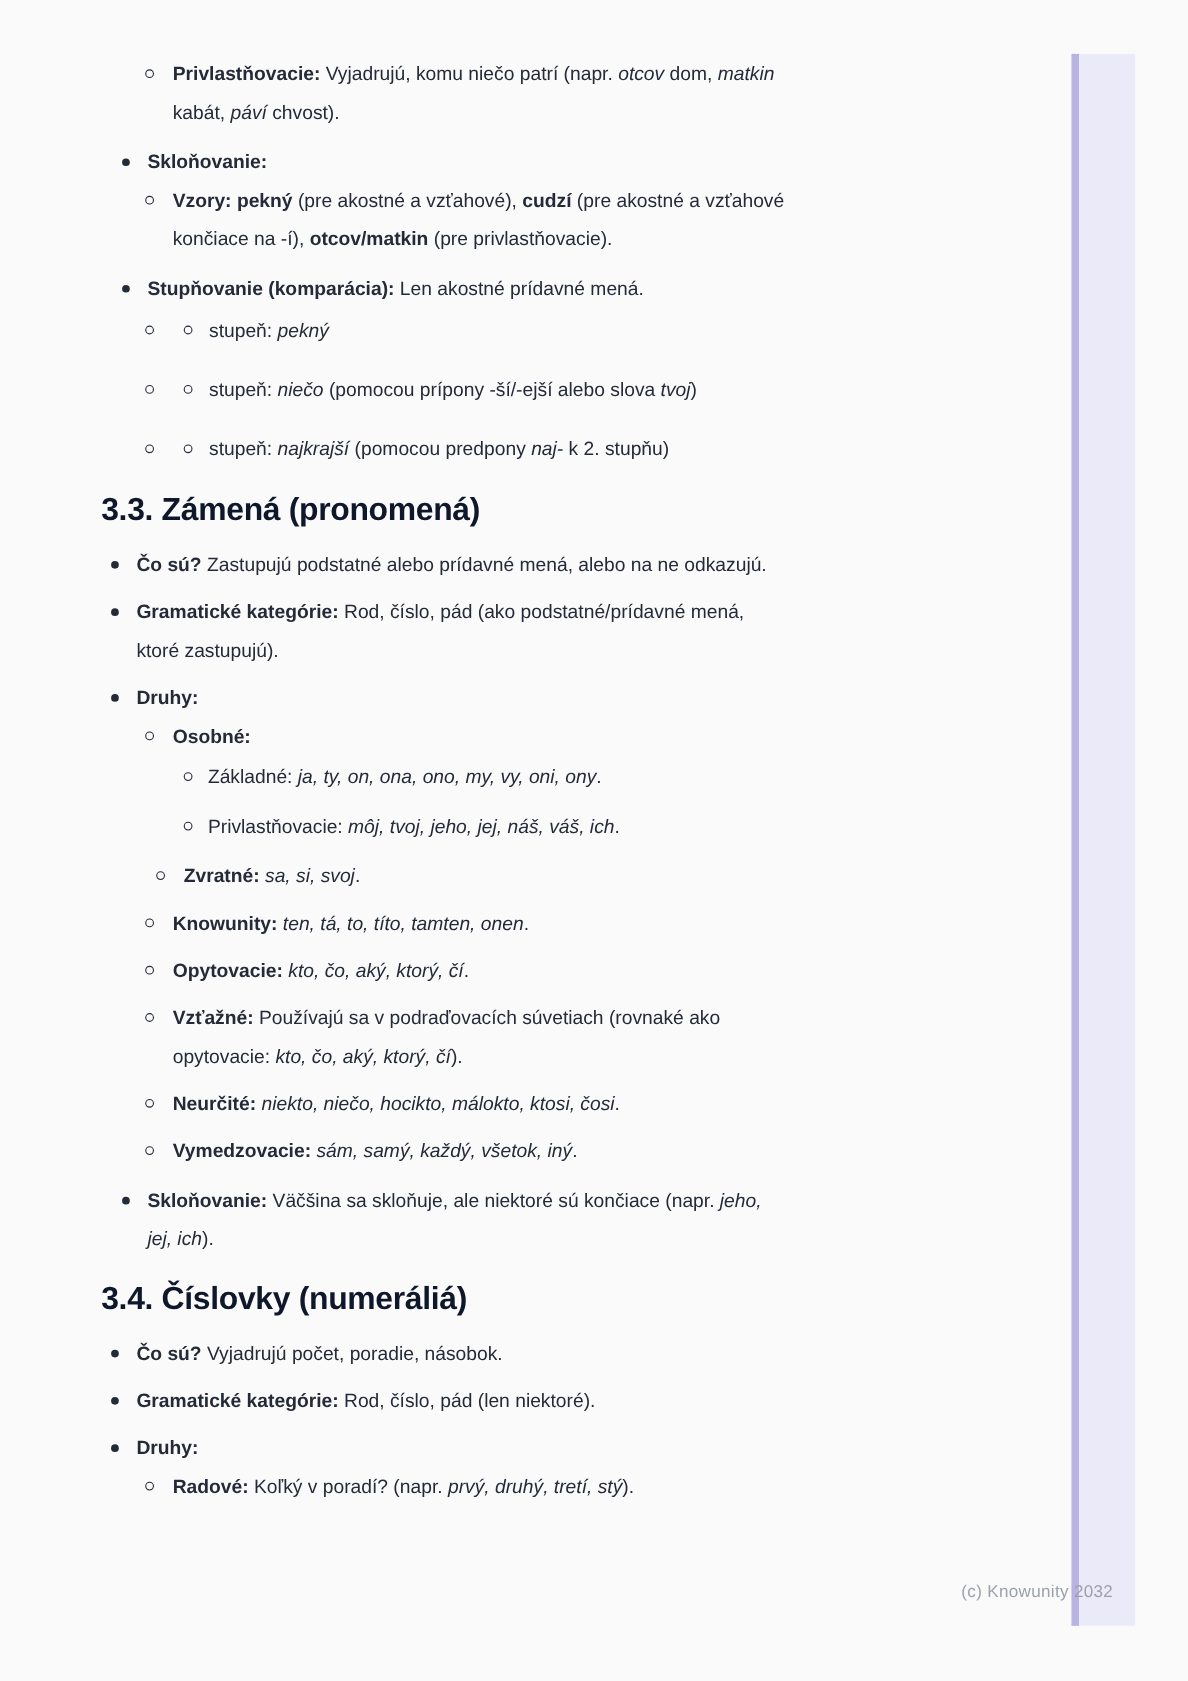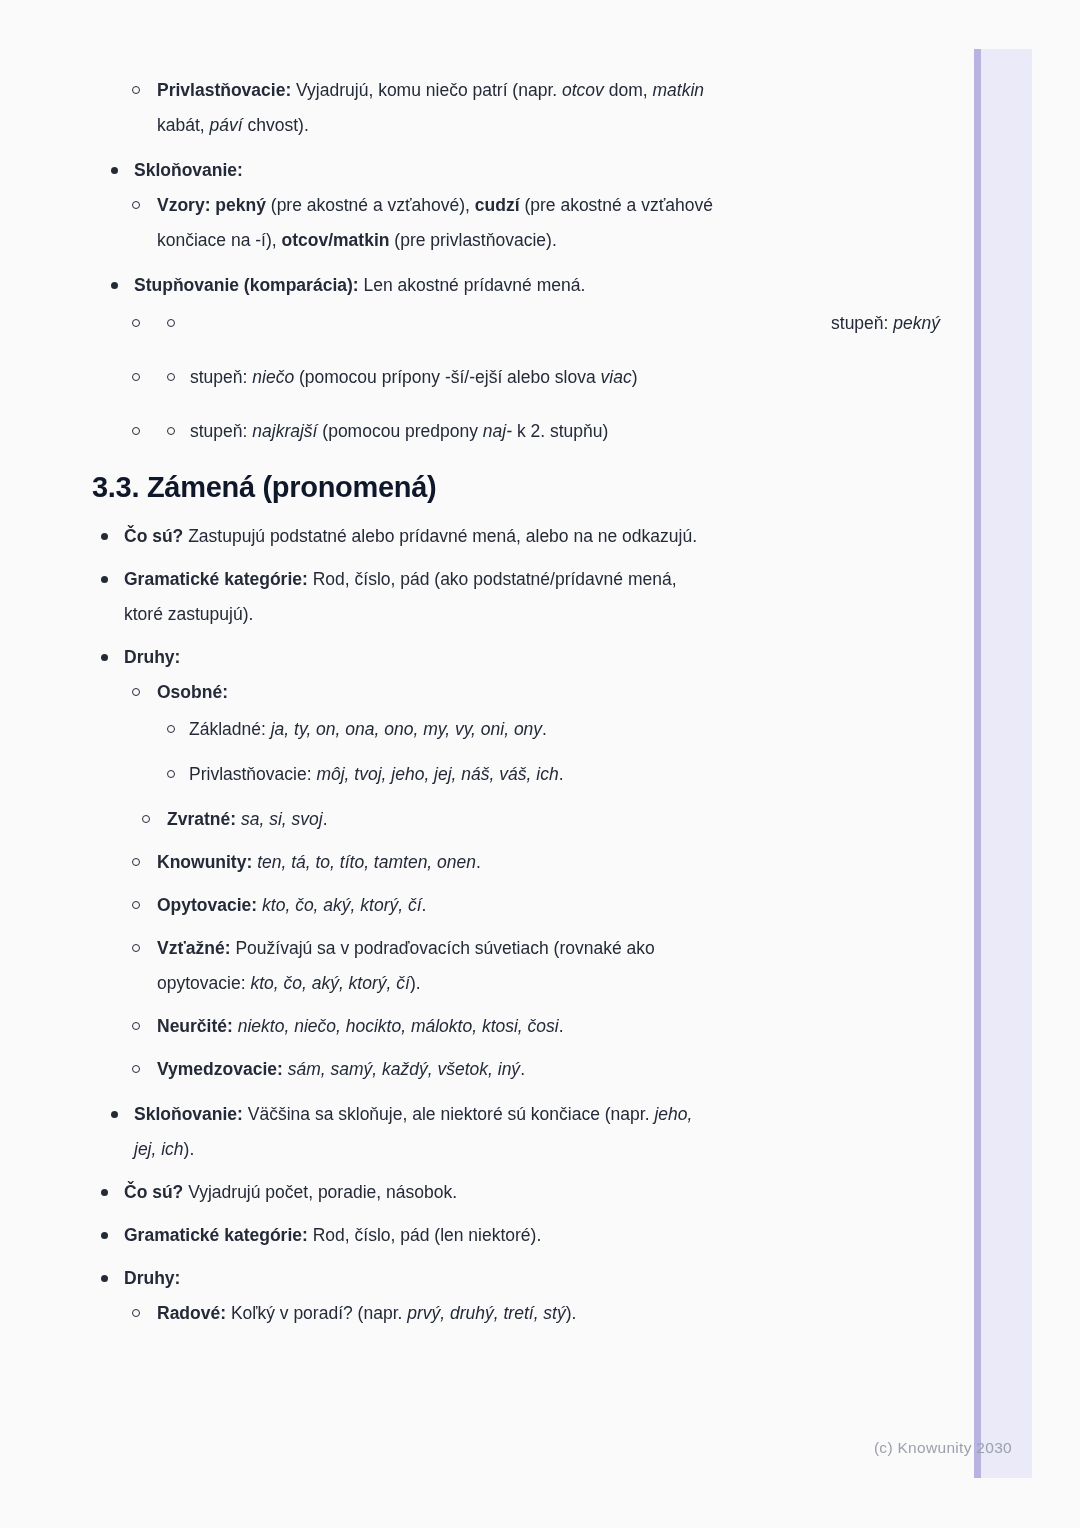--- a/index.html
+++ b/index.html
@@ -13,34 +13,34 @@
   }
   .page {
     position: relative;
     width: 1080px;
     height: 1528px;
   }
   .content {
     position: absolute;
     top: 0; left: 0;
     width: 940px;
-    padding-top: 73px;
+    padding-top: 50px;
     font-size: 17.5px;
     line-height: 35px;
   }
   .block { position: relative; margin-bottom: 8px; }
   .block .txt { display: inline-block; }
   .lv1 { padding-left: 124px; }
   .lv2 { padding-left: 157px; }
   .lv3 { padding-left: 189px; margin-bottom: 10px; }
   .stupen { padding-left: 190px; margin-bottom: 19px; }
   .lv1 + .lv2 { margin-top: -8px; }
   .lv2 + .lv3 { margin-top: -6px; }
   .lv3 + .lv2, .lv3 + .lv1, .lv2 + .lv1 { margin-top: 10px; margin-left: 10px; }
-  .lv1 + .stupen { margin-top: -5px; text-align: right; }
+  .lv1 + .stupen { margin-top: -5px; }
   .marker { position: absolute; display: block; }
   .m-disc {
     width: 7px; height: 7px; border-radius: 50%;
     background: #242a37; left: 101px; top: 14px;
   }
   .m-circle {
     width: 8px; height: 8px; border-radius: 50%;
     border: 1.6px solid #242a37; background: transparent;
     left: 132px; top: 13px;
   }
@@ -89,37 +89,38 @@
 </head>
 <body>
 
 <div class="page">
   <div class="content">
       <div class="block lv2"><span class="marker m-circle"></span><span class="txt"><span class="b">Privlastňovacie:</span><span> Vyjadrujú, komu niečo patrí (napr. </span><span class="i">otcov</span><span> dom, </span><span class="i">matkin</span><br><span>kabát, </span><span class="i">páví</span><span> chvost).</span></span></div>
       <div class="block lv1"><span class="marker m-disc"></span><span class="txt"><span class="b">Skloňovanie:</span></span></div>
       <div class="block lv2"><span class="marker m-circle"></span><span class="txt"><span class="b">Vzory: pekný</span><span> (pre akostné a vzťahové), </span><span class="b">cudzí</span><span> (pre akostné a vzťahové</span><br><span>končiace na -í), </span><span class="b">otcov/matkin</span><span> (pre privlastňovacie).</span></span></div>
       <div class="block lv1"><span class="marker m-disc"></span><span class="txt"><span class="b">Stupňovanie (komparácia):</span><span> Len akostné prídavné mená.</span></span></div>
       <div class="block stupen"><span class="marker m-circle"></span><span class="marker m-circle pos3"></span><span class="txt"><span>stupeň: </span><span class="i">pekný</span></span></div>
-      <div class="block stupen"><span class="marker m-circle"></span><span class="marker m-circle pos3"></span><span class="txt"><span>stupeň: </span><span class="i">niečo</span><span> (pomocou prípony -ší/-ejší alebo slova </span><span class="i">viac</span><span>)</span></span></div>
+      <div class="block stupen"><span class="marker m-circle"></span><span class="marker m-circle pos3"></span><span class="txt"><span>stupeň: </span><span class="i">niečo</span><span> (pomocou prípony -ší/-ejší alebo slova </span><span class="i">tvoj</span><span>)</span></span></div>
       <div class="block stupen"><span class="marker m-circle"></span><span class="marker m-circle pos3"></span><span class="txt"><span>stupeň: </span><span class="i">najkrajší</span><span> (pomocou predpony </span><span class="i">naj-</span><span> k 2. stupňu)</span></span></div>
       <h2 class="heading">3.3. Zámená (pronomená)</h2>
       <div class="block lv1"><span class="marker m-disc"></span><span class="txt"><span class="b">Čo sú?</span><span> Zastupujú podstatné alebo prídavné mená, alebo na ne odkazujú.</span></span></div>
       <div class="block lv1"><span class="marker m-disc"></span><span class="txt"><span class="b">Gramatické kategórie:</span><span> Rod, číslo, pád (ako podstatné/prídavné mená,</span><br><span>ktoré zastupujú).</span></span></div>
       <div class="block lv1"><span class="marker m-disc"></span><span class="txt"><span class="b">Druhy:</span></span></div>
       <div class="block lv2"><span class="marker m-circle"></span><span class="txt"><span class="b">Osobné:</span></span></div>
       <div class="block lv3"><span class="marker m-circle pos3"></span><span class="txt"><span>Základné: </span><span class="i">ja, ty, on, ona, ono, my, vy, oni, ony</span><span>.</span></span></div>
       <div class="block lv3"><span class="marker m-circle pos3"></span><span class="txt"><span>Privlastňovacie: </span><span class="i">môj, tvoj, jeho, jej, náš, váš, ich</span><span>.</span></span></div>
       <div class="block lv2"><span class="marker m-circle"></span><span class="txt"><span class="b">Zvratné:</span><span> </span><span class="i">sa, si, svoj</span><span>.</span></span></div>
       <div class="block lv2"><span class="marker m-circle"></span><span class="txt"><span class="b">Knowunity:</span><span> </span><span class="i">ten, tá, to, títo, tamten, onen</span><span>.</span></span></div>
       <div class="block lv2"><span class="marker m-circle"></span><span class="txt"><span class="b">Opytovacie:</span><span> </span><span class="i">kto, čo, aký, ktorý, čí</span><span>.</span></span></div>
       <div class="block lv2"><span class="marker m-circle"></span><span class="txt"><span class="b">Vzťažné:</span><span> Používajú sa v podraďovacích súvetiach (rovnaké ako</span><br><span>opytovacie: </span><span class="i">kto, čo, aký, ktorý, čí</span><span>).</span></span></div>
       <div class="block lv2"><span class="marker m-circle"></span><span class="txt"><span class="b">Neurčité:</span><span> </span><span class="i">niekto, niečo, hocikto, málokto, ktosi, čosi</span><span>.</span></span></div>
       <div class="block lv2"><span class="marker m-circle"></span><span class="txt"><span class="b">Vymedzovacie:</span><span> </span><span class="i">sám, samý, každý, všetok, iný</span><span>.</span></span></div>
       <div class="block lv1"><span class="marker m-disc"></span><span class="txt"><span class="b">Skloňovanie:</span><span> Väčšina sa skloňuje, ale niektoré sú končiace (napr. </span><span class="i">jeho,</span><br><span class="i">jej, ich</span><span>).</span></span></div>
+      <h2 class="heading">3.4. Číslovky (numeráliá)</h2>
       <div class="block lv1"><span class="marker m-disc"></span><span class="txt"><span class="b">Čo sú?</span><span> Vyjadrujú počet, poradie, násobok.</span></span></div>
       <div class="block lv1"><span class="marker m-disc"></span><span class="txt"><span class="b">Gramatické kategórie:</span><span> Rod, číslo, pád (len niektoré).</span></span></div>
       <div class="block lv1"><span class="marker m-disc"></span><span class="txt"><span class="b">Druhy:</span></span></div>
       <div class="block lv2"><span class="marker m-circle"></span><span class="txt"><span class="b">Radové:</span><span> Koľký v poradí? (napr. </span><span class="i">prvý, druhý, tretí, stý</span><span>).</span></span></div>
     </div>
   <div class="side-border"></div>
   <div class="side-panel"></div>
-  <div class="watermark">(c) Knowunity 2030</div>
+  <div class="watermark">(c) Knowunity 2032</div>
 </div>
 
 </body></html>

